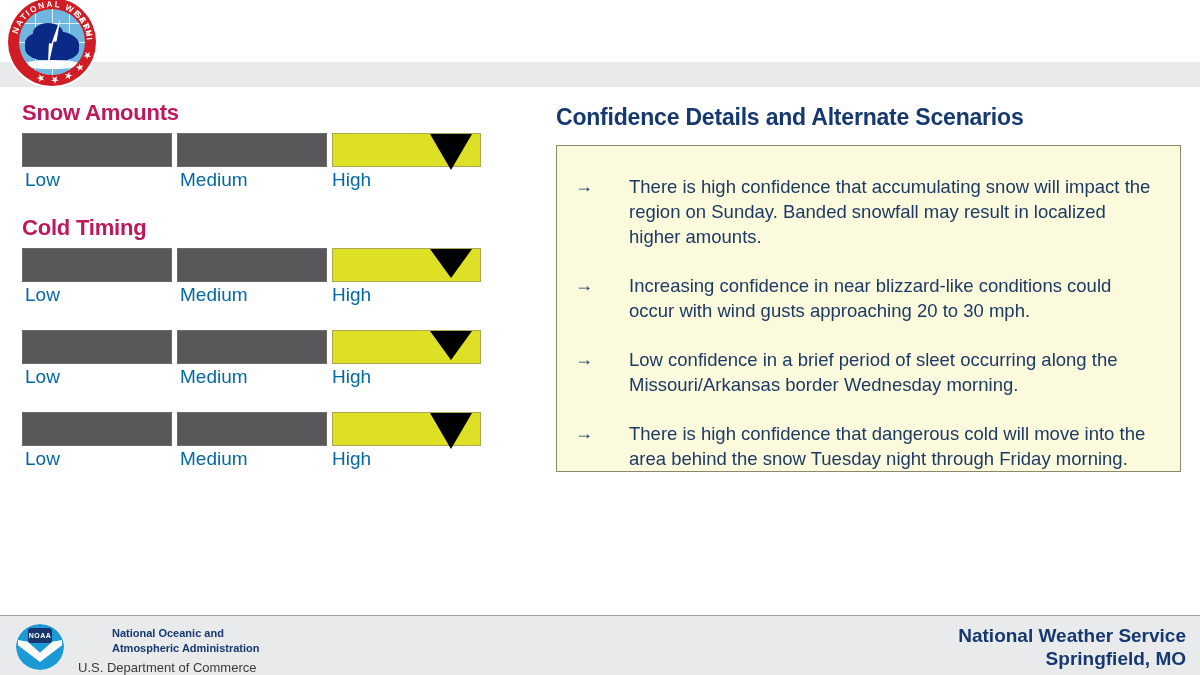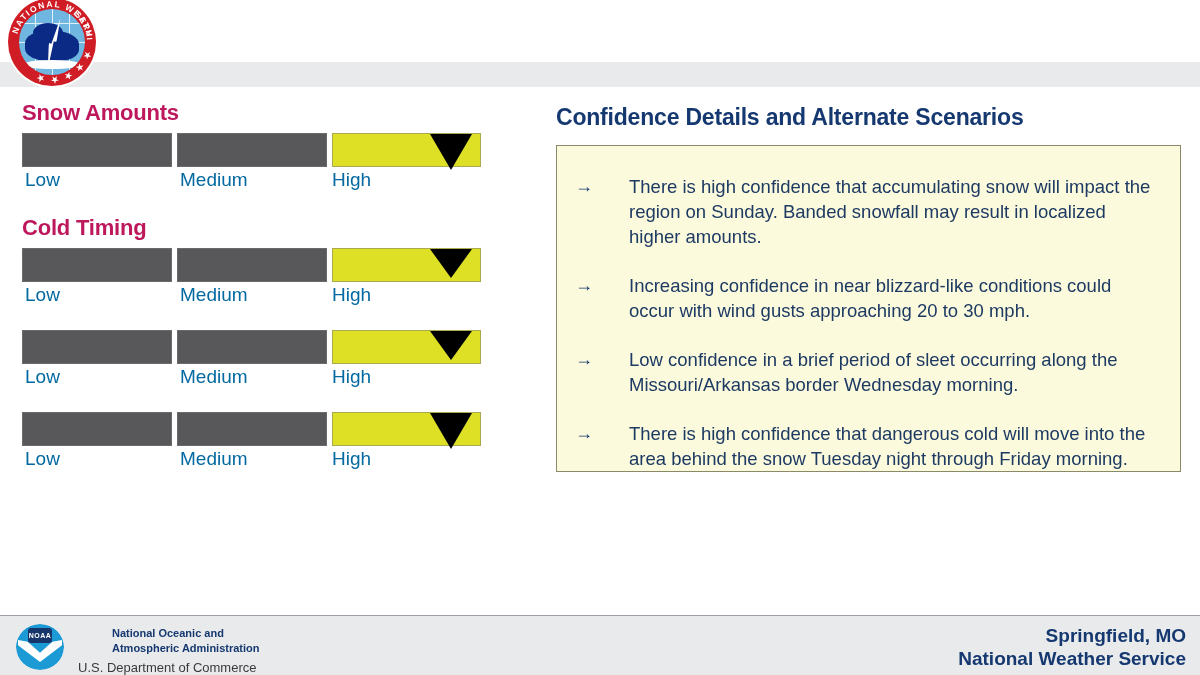--- a/index.html
+++ b/index.html
@@ -297,18 +297,18 @@
       <div class="noaa-circle"></div>
       <div class="noaa-bird"></div>
       <div class="noaa-badge">NOAA</div>
     </div>
     <div class="noaa-text">
       <div class="noaa-l1">National Oceanic and</div>
       <div class="noaa-l2">Atmospheric Administration</div>
       <div class="noaa-l3">U.S. Department of Commerce</div>
     </div>
     <div class="nws-footer">
+      <div>National Weather Service</div>
       <div>Springfield, MO</div>
-      <div>National Weather Service</div>
     </div>
   </div>
 
 </div>
 
 </body></html>

